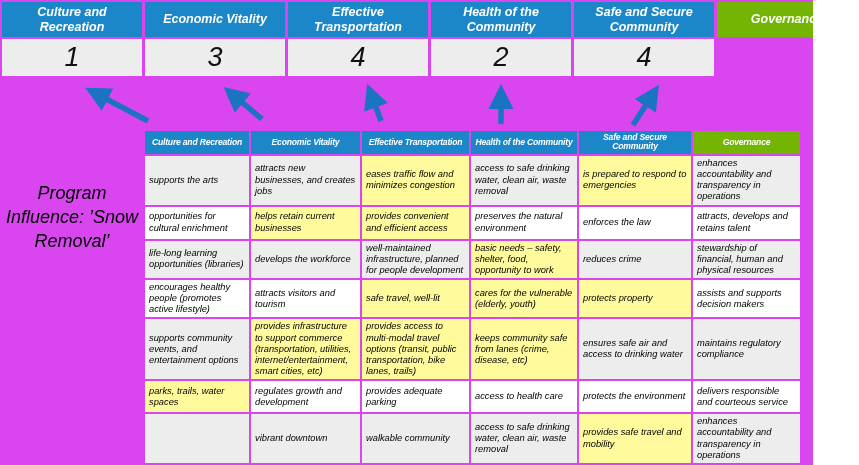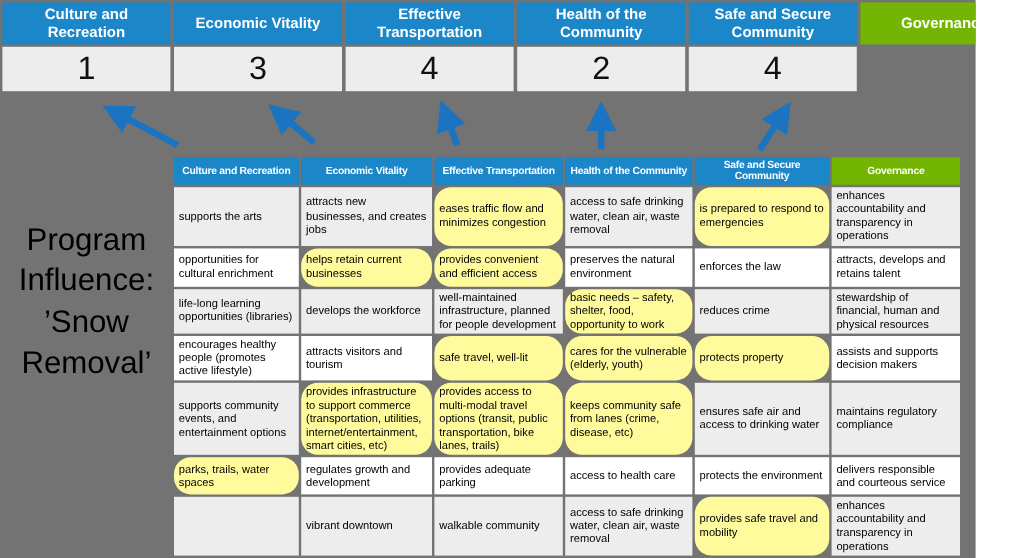--- a/index.html
+++ b/index.html
@@ -1,41 +1,41 @@
 <!DOCTYPE html>
 <html><head>
 <meta charset="utf-8">
 <style>
   html,body{margin:0;padding:0;background:#fff;font-family:"Liberation Sans",sans-serif;}
-  .stage{position:relative;width:813px;height:465px;background:#737373;overflow:hidden;}
+  .stage{position:relative;width:813px;height:465px;background:#d946ef;overflow:hidden;font-style:italic;}
 
   
   .banner{position:absolute;left:2px;top:2px;width:855px;display:grid;grid-template-columns:repeat(6,1fr);column-gap:3px;}
   .banner-col{display:flex;flex-direction:column;}
   .banner-head{height:35px;display:flex;align-items:center;justify-content:center;text-align:center;
     color:#fff;font-weight:bold;font-size:12.5px;line-height:1.2;background:var(--blue);padding:0 6px;}
   .banner-head.green{background:var(--green);}
   .banner-score{margin-top:2px;height:37px;display:flex;align-items:center;justify-content:center;
     font-size:27px;color:#111;background:var(--scorebg);}
 
   
   .program{position:absolute;left:2px;top:182px;width:140px;text-align:center;
-    font-size:26px;line-height:1.32;color:#000;}
+    font-size:18px;line-height:1.32;color:#000;}
 
   
   .arrows{position:absolute;left:0;top:0;width:859px;height:465px;pointer-events:none;}
 
   
   .matrix{position:absolute;left:143px;top:129px;width:659px;border-collapse:separate;border-spacing:2px;table-layout:fixed;}
   .matrix th{background:var(--blue);color:#fff;font-weight:bold;font-size:8.6px;letter-spacing:-0.2px;
     text-align:center;vertical-align:middle;padding:2px 1px;line-height:1.1;height:18px;}
   .matrix th.green{background:var(--green);}
   .matrix td{font-size:9.3px;line-height:1.2;padding:2px 4px;vertical-align:middle;color:#000;background:#fff;}
   .matrix tr.gray td{background:var(--rowgray);}
-  .matrix td.hl{background:var(--yellow) !important;border-radius:14px;}
+  .matrix td.hl{background:var(--yellow) !important;}
 </style>
 </head>
 <body>
 
 <div class="stage" style="--blue: #1B86C8; --green: #74B504; --scorebg: #EDEDED; --rowgray: #EDEDED; --yellow: #FFFB9D;">
 
   <div class="banner">
       <div class="banner-col">
         <div class="banner-head">Culture and Recreation</div>
         <div class="banner-score">1</div>

